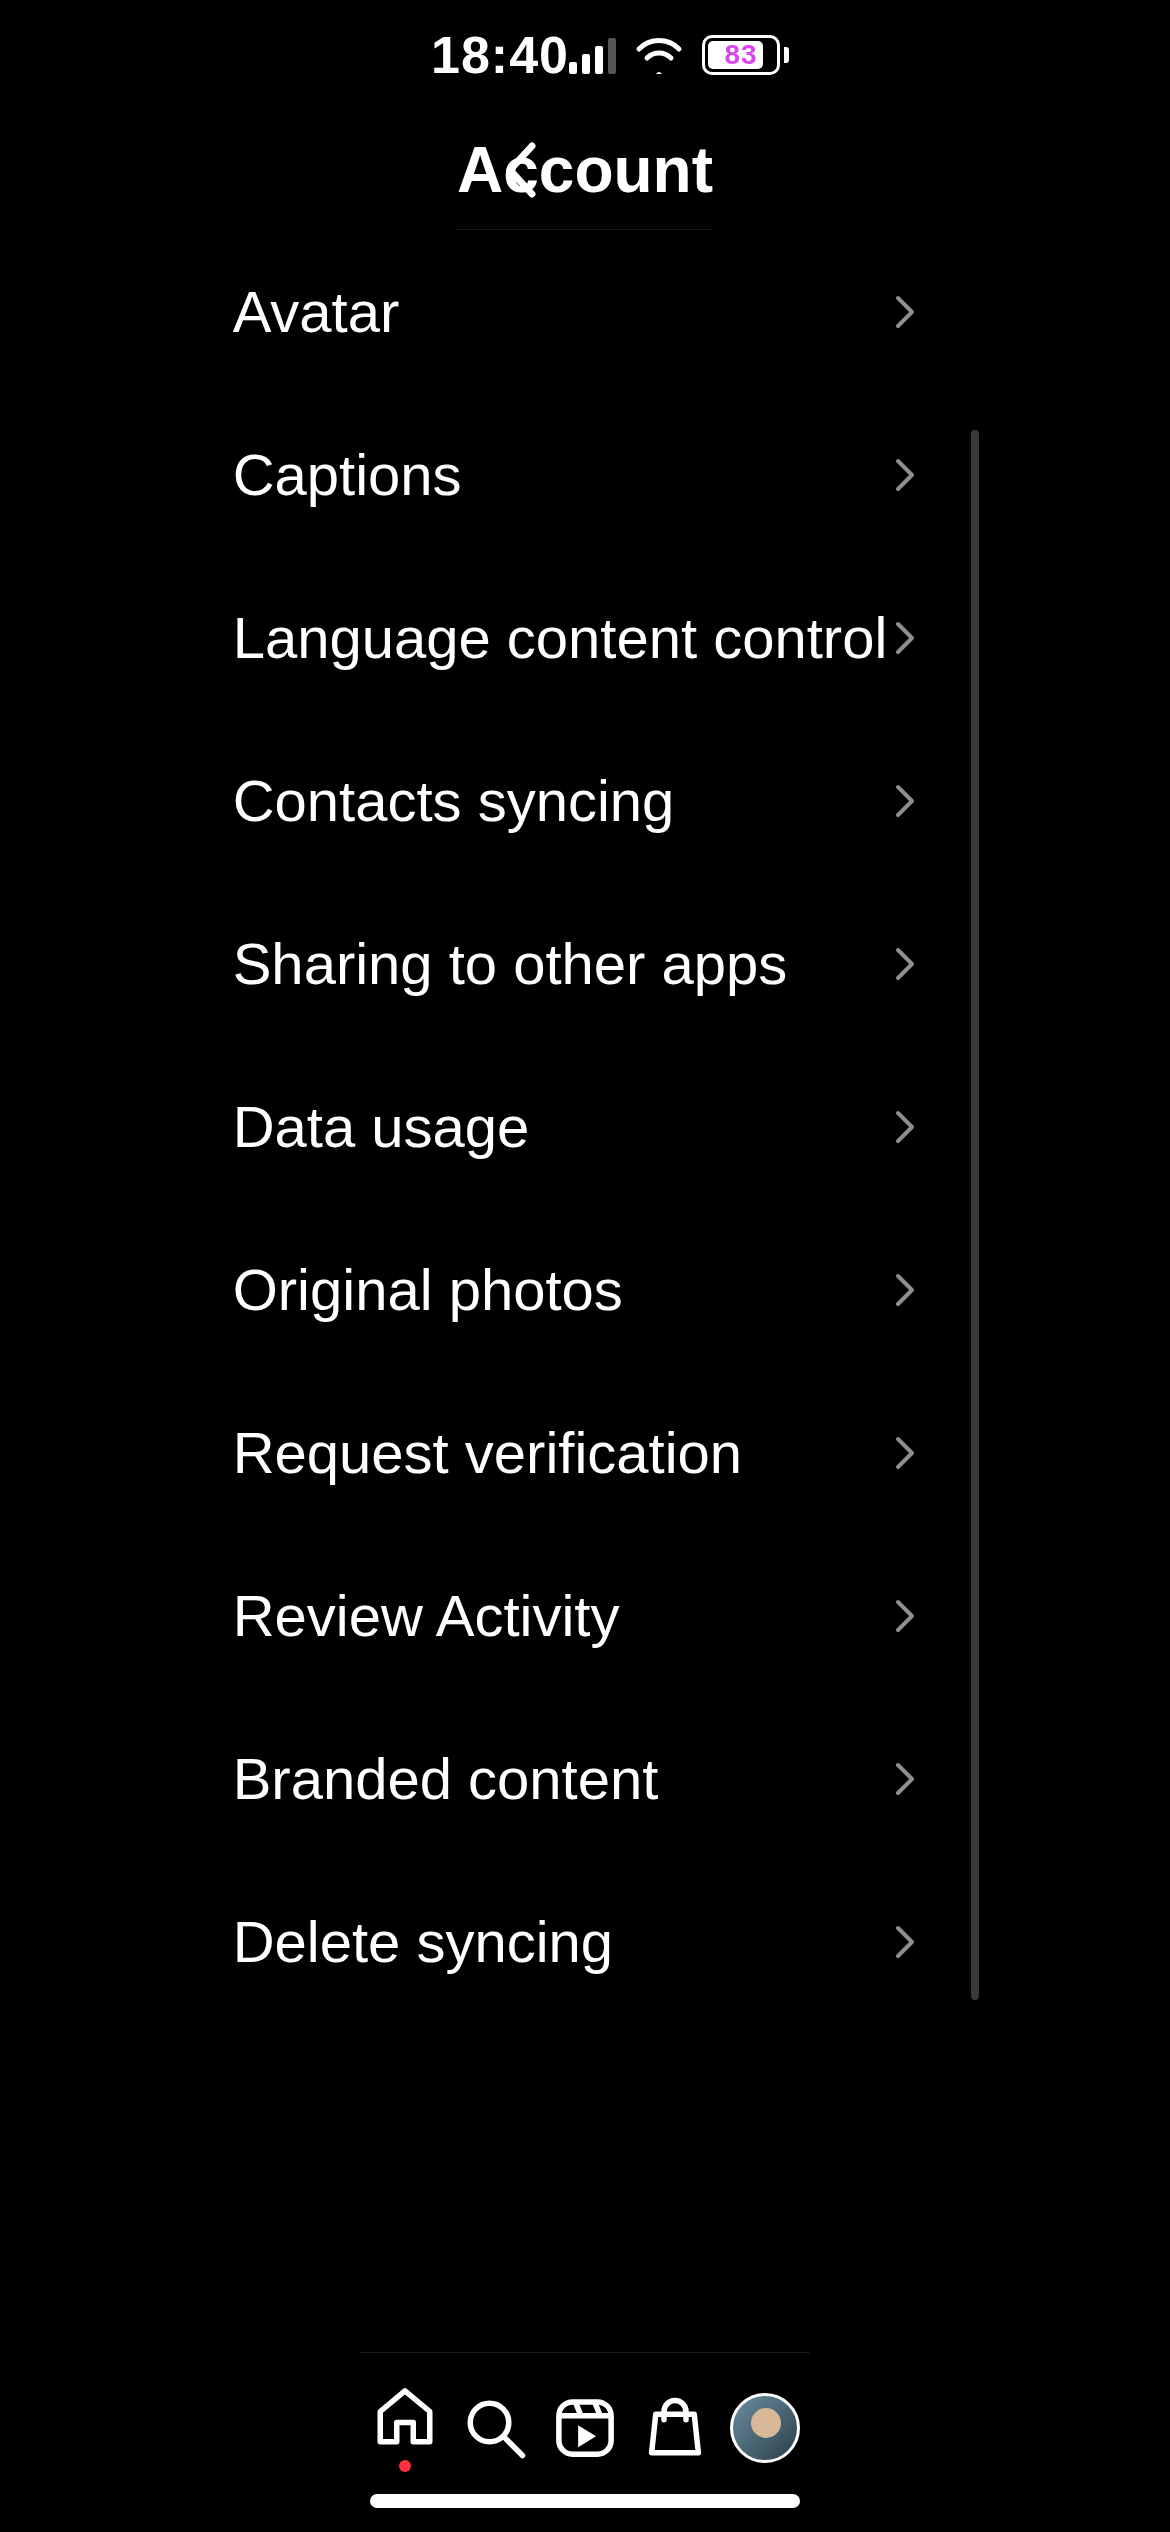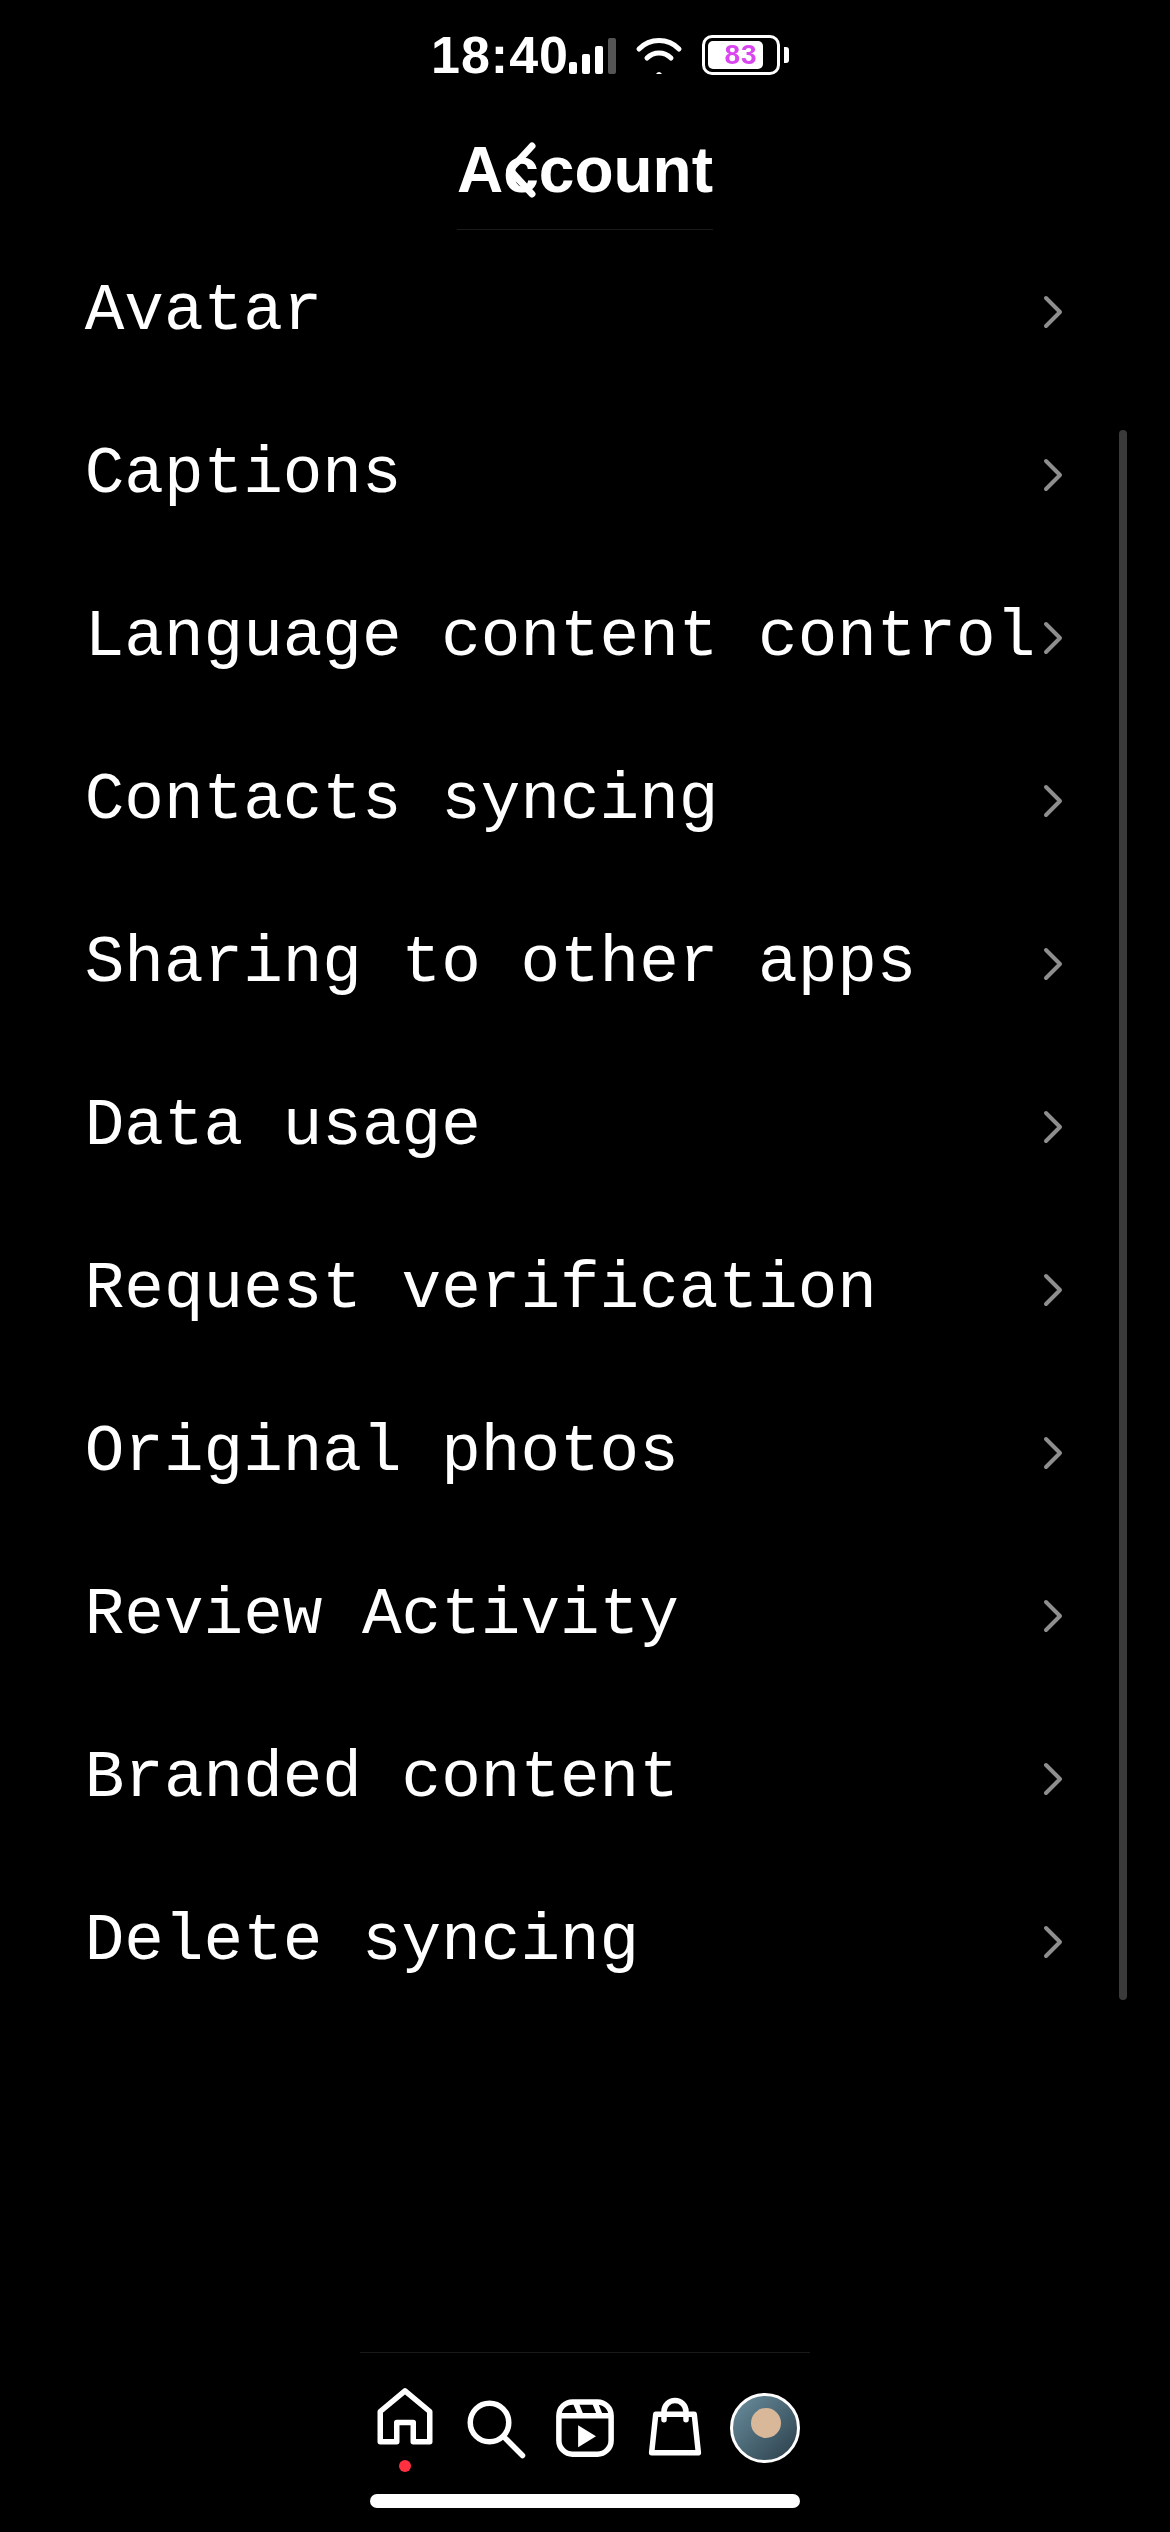--- a/index.html
+++ b/index.html
@@ -19,21 +19,21 @@
   .battery-text { position:absolute; left:50%; top:50%; transform:translate(-50%,-50%); color:#d946ef; font-size:28px; font-weight:700; }
 
   
   .header { height:120px; display:flex; align-items:center; justify-content:center; position:relative; border-bottom:1px solid #1a1a1a; }
   .header-title { font-size:64px; font-weight:700; }
   .back-btn { position:absolute; left:30px; top:50%; transform:translateY(-50%); width:70px; height:70px; display:flex; align-items:center; justify-content:center; }
 
   
   .list { flex:1; overflow:hidden; position:relative; }
   .row { height:163px; display:flex; align-items:center; justify-content:space-between; padding:0 60px 0 46px; }
-  .row-label { font-size:66px; font-weight:400; color:#fff;font-family:Liberation Mono, monospace; }
+  .row-label { font-size:58px; font-weight:400; color:#fff; }
   .chevron { width:36px; height:36px; }
 
   .scroll-indicator { position:absolute; right:4px; top:200px; width:8px; height:1570px; background:#3a3a3a; border-radius:4px; }
 
   
   .tabbar { height:180px; border-top:1px solid #1a1a1a; display:flex; align-items:flex-start; justify-content:space-around; padding-top:30px; }
   .tab { width:90px; height:90px; display:flex; flex-direction:column; align-items:center; justify-content:center; }
   .tab svg { width:66px; height:66px; }
   .tab .dot { width:12px; height:12px; background:#ff3040; border-radius:50%; margin-top:10px; }
   .avatar-tab { width:70px; height:70px; border-radius:50%; border:3px solid #fff; background:linear-gradient(135deg,#6b8e9e 0%, #2a3f4a 100%); position:relative; overflow:hidden; }
@@ -110,27 +110,27 @@
           <path d="M11 4 L25 18 L11 32" stroke="#8e8e8e" stroke-width="4" fill="none" stroke-linecap="round" stroke-linejoin="round"></path>
         </svg>
       </div>
       <div class="row">
         <span class="row-label">Data usage</span>
         <svg class="chevron" viewBox="0 0 36 36">
           <path d="M11 4 L25 18 L11 32" stroke="#8e8e8e" stroke-width="4" fill="none" stroke-linecap="round" stroke-linejoin="round"></path>
         </svg>
       </div>
       <div class="row">
-        <span class="row-label">Request verification</span>
+        <span class="row-label">Original photos</span>
         <svg class="chevron" viewBox="0 0 36 36">
           <path d="M11 4 L25 18 L11 32" stroke="#8e8e8e" stroke-width="4" fill="none" stroke-linecap="round" stroke-linejoin="round"></path>
         </svg>
       </div>
       <div class="row">
-        <span class="row-label">Original photos</span>
+        <span class="row-label">Request verification</span>
         <svg class="chevron" viewBox="0 0 36 36">
           <path d="M11 4 L25 18 L11 32" stroke="#8e8e8e" stroke-width="4" fill="none" stroke-linecap="round" stroke-linejoin="round"></path>
         </svg>
       </div>
       <div class="row">
         <span class="row-label">Review Activity</span>
         <svg class="chevron" viewBox="0 0 36 36">
           <path d="M11 4 L25 18 L11 32" stroke="#8e8e8e" stroke-width="4" fill="none" stroke-linecap="round" stroke-linejoin="round"></path>
         </svg>
       </div>

